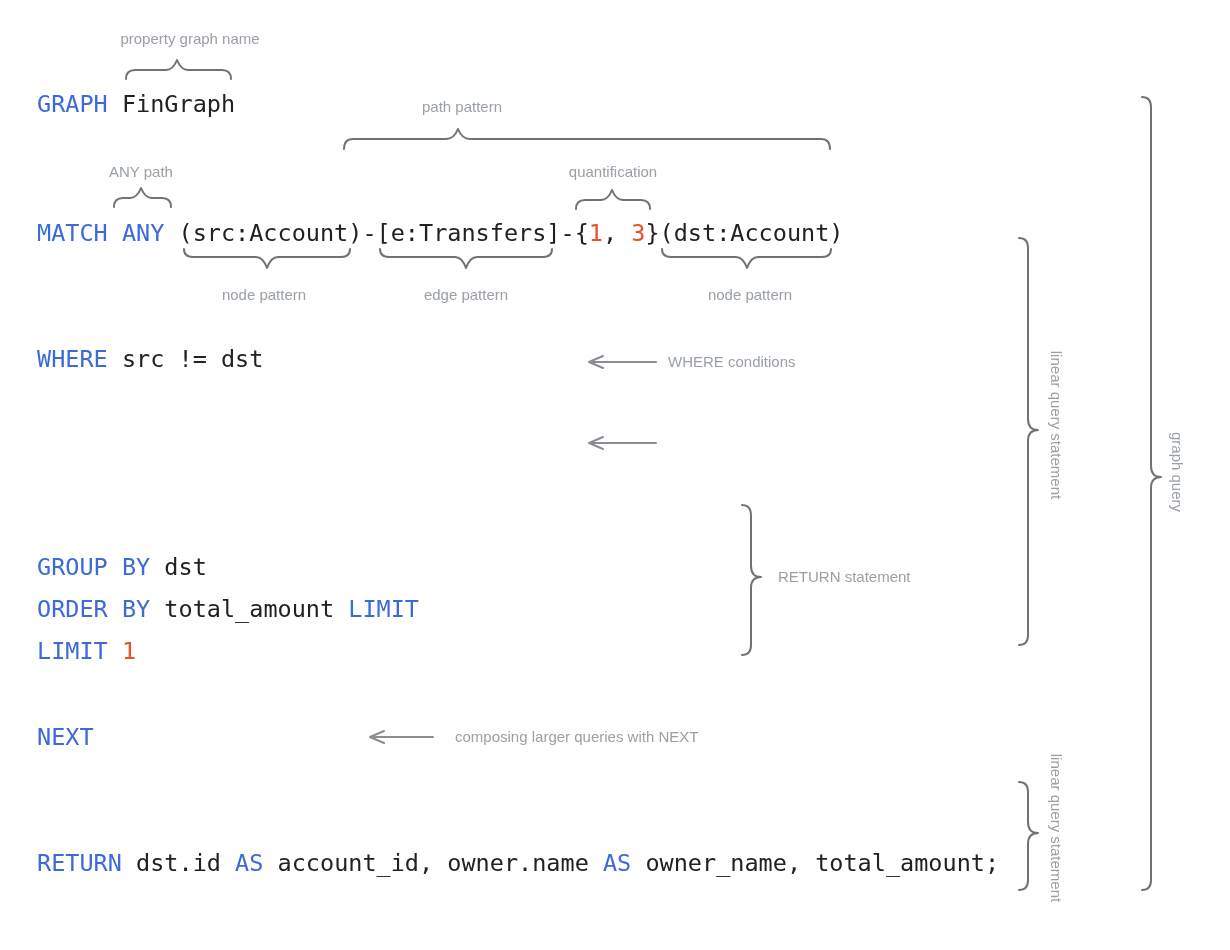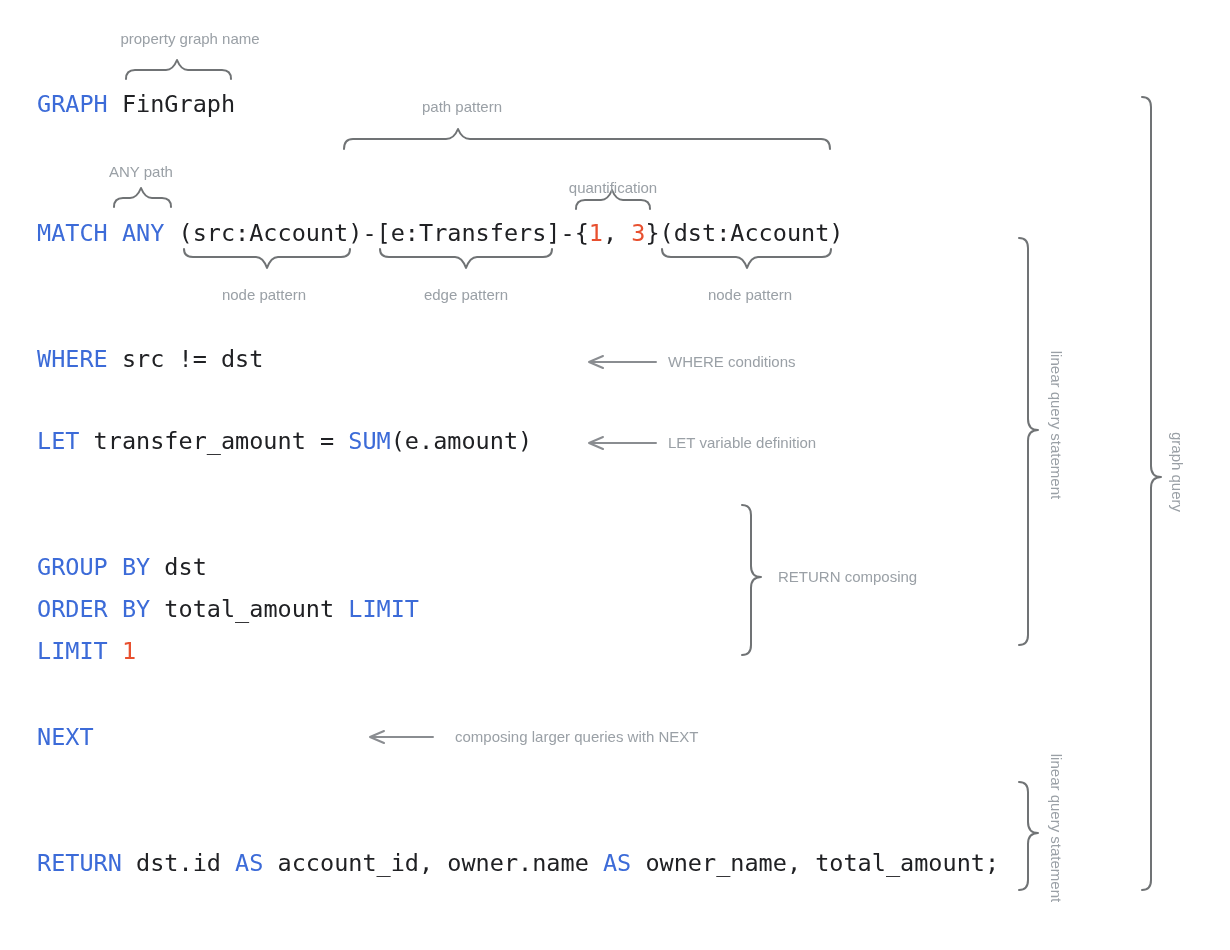--- a/index.html
+++ b/index.html
@@ -50,35 +50,33 @@
     <path class="brace" d="M 1019 782 Q 1028 782 1028 792 L 1028 822 Q 1028 833 1038 833 Q 1028 833 1028 844 L 1028 880 Q 1028 890 1019 890"></path>
 
     <path class="arrow" d="M 603 356 L 589 362 L 603 368 M 589 362 L 656 362"></path>
     <path class="arrow" d="M 603 437 L 589 443 L 603 449 M 589 443 L 656 443"></path>
     <path class="arrow" d="M 384 731 L 370 737 L 384 743 M 370 737 L 433 737"></path>
   </svg>
 
   <div class="code-line" style="top:90px"><span class="seg-keyword">GRAPH </span><span class="seg-plain">FinGraph</span></div>
   <div class="code-line" style="top:219px"><span class="seg-keyword">MATCH ANY </span><span class="seg-plain">(src:Account)-[e:Transfers]-{</span><span class="seg-number">1</span><span class="seg-plain">, </span><span class="seg-number">3</span><span class="seg-plain">}(dst:Account)</span></div>
   <div class="code-line" style="top:345px"><span class="seg-keyword">WHERE </span><span class="seg-plain">src != dst</span></div>
-  <div class="code-line" style="top:427px"><span class="seg-keyword">LET </span><span class="seg-plain">transfer_amount = </span><span class="seg-keyword">SUM</span><span class="seg-plain">(e.amount)</span></div>
   <div class="code-line" style="top:553px"><span class="seg-keyword">GROUP BY </span><span class="seg-plain">dst</span></div>
   <div class="code-line" style="top:595px"><span class="seg-keyword">ORDER BY </span><span class="seg-plain">total_amount </span><span class="seg-keyword">LIMIT</span></div>
   <div class="code-line" style="top:637px"><span class="seg-keyword">LIMIT </span><span class="seg-number">1</span></div>
   <div class="code-line" style="top:723px"><span class="seg-keyword">NEXT</span></div>
   <div class="code-line" style="top:849px"><span class="seg-keyword">RETURN </span><span class="seg-plain">dst.id </span><span class="seg-keyword">AS</span><span class="seg-plain"> account_id, owner.name </span><span class="seg-keyword">AS</span><span class="seg-plain"> owner_name, total_amount;</span></div>
 
   <div class="label centered" style="left:190px;top:27px">property graph name</div>
   <div class="label centered" style="left:462px;top:95px">path pattern</div>
   <div class="label centered" style="left:141px;top:160px">ANY path</div>
-  <div class="label centered" style="left:613px;top:176px">quantification</div>
+  <div class="label centered" style="left:613px;top:160px">quantification</div>
   <div class="label centered" style="left:264px;top:283px">node pattern</div>
   <div class="label centered" style="left:466px;top:283px">edge pattern</div>
   <div class="label centered" style="left:750px;top:283px">node pattern</div>
   <div class="label" style="left:668px;top:350px">WHERE conditions</div>
-  <div class="label" style="left:668px;top:431px">LET variable definition</div>
-  <div class="label" style="left:778px;top:565px">RETURN composing</div>
+  <div class="label" style="left:778px;top:565px">RETURN statement</div>
   <div class="label" style="left:455px;top:725px">composing larger queries with NEXT</div>
   <div class="label vertical" style="left:1056px;top:425px">linear query statement</div>
   <div class="label vertical" style="left:1177px;top:472px">graph query</div>
   <div class="label vertical" style="left:1056px;top:828px">linear query statement</div>
 
 </div>
 
 </body></html>

